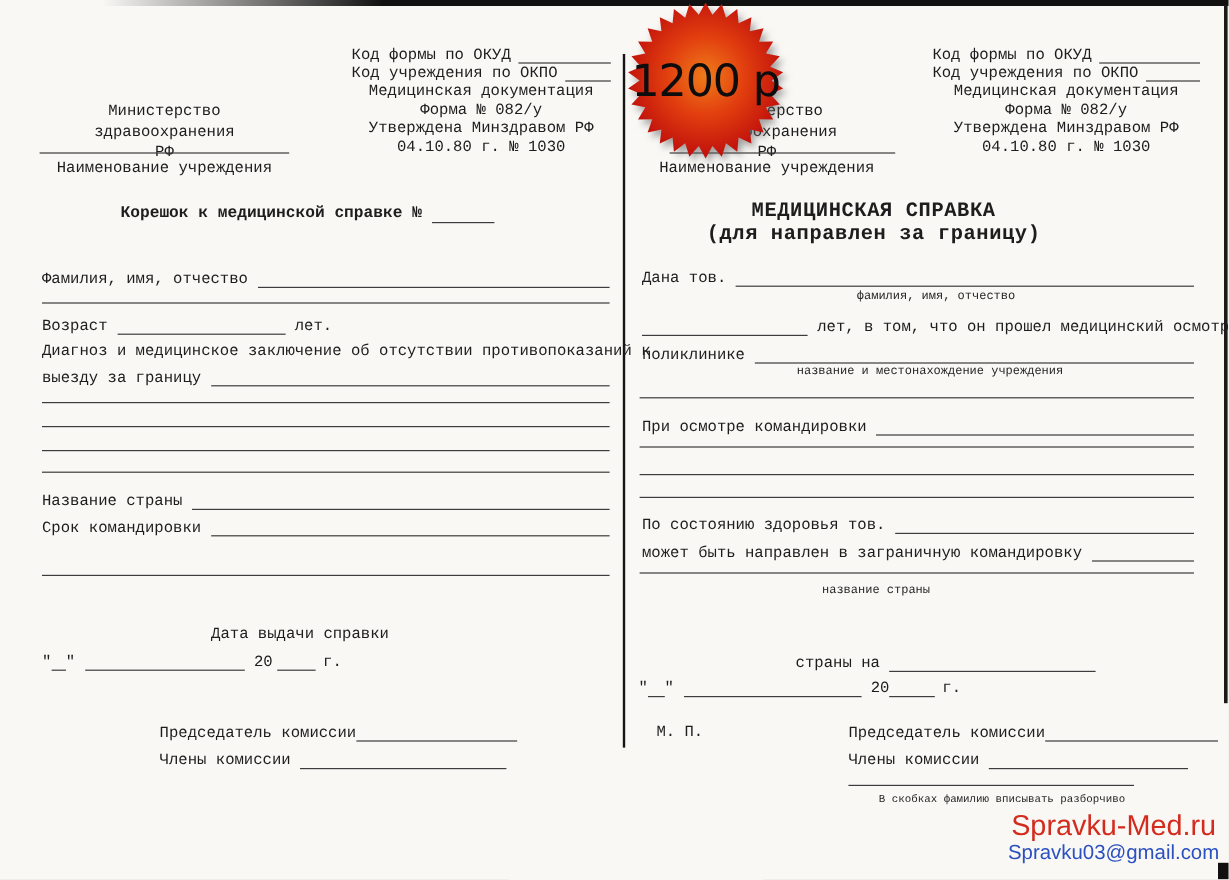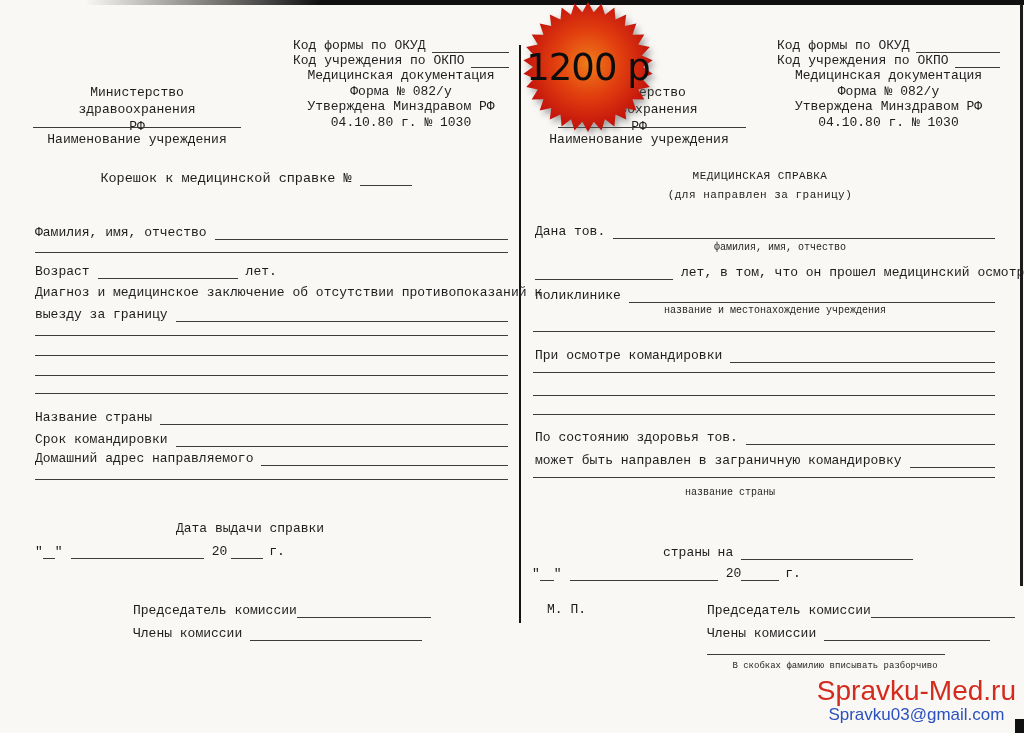--- a/index.html
+++ b/index.html
@@ -10,21 +10,21 @@
     font-size:13px;color:#1d1d1d;
   }
   .abs{position:absolute;}
   .row{position:absolute;display:flex;align-items:flex-end;height:16px;white-space:pre;}
   .lab{margin-right:8px;white-space:pre;}
   .lab2{margin-left:8px;white-space:pre;}
   .bl{display:inline-block;border-bottom:1px solid #3c3c3c;height:14px;}
   .fl{flex:1;}
   .hr{position:absolute;border-top:1px solid #3c3c3c;height:0;}
   .ctr{text-align:center;}
-  .b{font-weight:normal;}
+  .b{font-weight:bold;}
   .cap{font-size:10px;color:#262626;}
   .cap9{font-size:9px;color:#262626;}
   .codes .crow{display:flex;align-items:flex-end;height:15.5px;white-space:pre;font-family:Liberation Mono, monospace;}
   .codes .crow .lab{margin-right:6px;}
   .codes .cc{height:15.5px;text-align:center;white-space:pre;}
   .ministry{line-height:17px;}
   .rtitle{line-height:19px;letter-spacing:.5px;}
   .divider{position:absolute;left:519px;top:45px;width:2px;height:578px;background:#151515;}
   .topbar{position:absolute;left:85px;right:0;top:0;height:5px;
           background:linear-gradient(90deg,rgba(20,20,20,0) 0%,#111 25%);}
@@ -33,21 +33,21 @@
   .badge{position:absolute;left:518px;top:-3px;width:140px;height:140px;z-index:5;}
   .badge svg{position:absolute;left:0;top:0;filter:drop-shadow(3px 4px 3px rgba(90,90,90,.55));}
   .badge-text{
     position:absolute;left:0;top:0;width:140px;height:140px;
     display:flex;align-items:center;justify-content:center;
     font-family:"DejaVu Sans","Liberation Sans",sans-serif;
     font-size:37px;color:#0d0d0d;letter-spacing:-1px;white-space:pre;
   }
   .watermark{position:absolute;right:8px;top:676px;text-align:center;z-index:6;
              font-family:"Liberation Sans","DejaVu Sans",sans-serif;line-height:1.08;}
-  .wm-site{font-size:28px;color:#d32b1e;}
+  .wm-site{font-size:24px;color:#d32b1e;}
   .wm-email{font-size:17px;color:#2b50c0;}
   .g6{margin-left:6px;} .g8{margin-left:8px;} .g4{margin-left:4px;}
   .q{white-space:pre;}
 </style>
 </head>
 <body>
 
 <div class="page">
 
   <div class="topbar"></div>
@@ -92,23 +92,20 @@
   <div class="hr" style="left:35px;top:355px;width:473px"></div>
   <div class="hr" style="left:35px;top:375px;width:473px"></div>
   <div class="hr" style="left:35px;top:393px;width:473px"></div>
 
   <div class="row" style="left:35px;top:409px;width:473px">
     <span class="lab">Название страны</span><span class="bl fl"></span>
   </div>
   <div class="row" style="left:35px;top:431px;width:473px">
     <span class="lab">Срок командировки</span><span class="bl fl"></span>
   </div>
-  <div class="row" style="left:35px;top:450px;width:473px">
-    <span class="lab">Домашний адрес направляемого</span><span class="bl fl"></span>
-  </div>
   <div class="hr" style="left:35px;top:479px;width:473px"></div>
 
   <div class="abs ctr" style="left:0;top:521px;width:500px">Дата выдачи справки</div>
   <div class="row" style="left:35px;top:543px">
     <span class="q">"</span><span class="bl" style="width:12px"></span><span class="q">"</span><span class="bl g8" style="width:133px"></span><span class="g8">20</span><span class="bl g4" style="width:32px"></span><span class="g6">г.</span>
   </div>
 
   <div class="row" style="left:133px;top:602px">
     <span style="margin-right:0">Председатель комиссии</span><span class="bl" style="width:134px"></span>
   </div>
@@ -125,21 +122,21 @@
     <div class="cc">04.10.80 г. № 1030</div>
   </div>
 
   <div class="abs ctr ministry" style="left:533px;top:84px;width:212px">
     <div>Министерство здравоохранения</div>
     <div>РФ</div>
   </div>
   <div class="hr" style="left:558px;top:127px;width:188px"></div>
   <div class="abs ctr" style="left:533px;top:132px;width:212px">Наименование учреждения</div>
 
-  <div class="abs ctr b rtitle" style="left:540px;top:167px;width:440px;font-size:11px">
+  <div class="abs ctr b rtitle" style="left:508px;top:167px;width:440px;font-size:17px">
     <div>МЕДИЦИНСКАЯ СПРАВКА</div>
     <div>(для направлен за границу)</div>
   </div>
 
   <div class="row" style="left:535px;top:223px;width:460px">
     <span class="lab">Дана тов.</span><span class="bl fl"></span>
   </div>
   <div class="abs ctr cap" style="left:590px;top:242px;width:380px">фамилия, имя, отчество</div>
 
   <div class="row" style="left:535px;top:264px">

